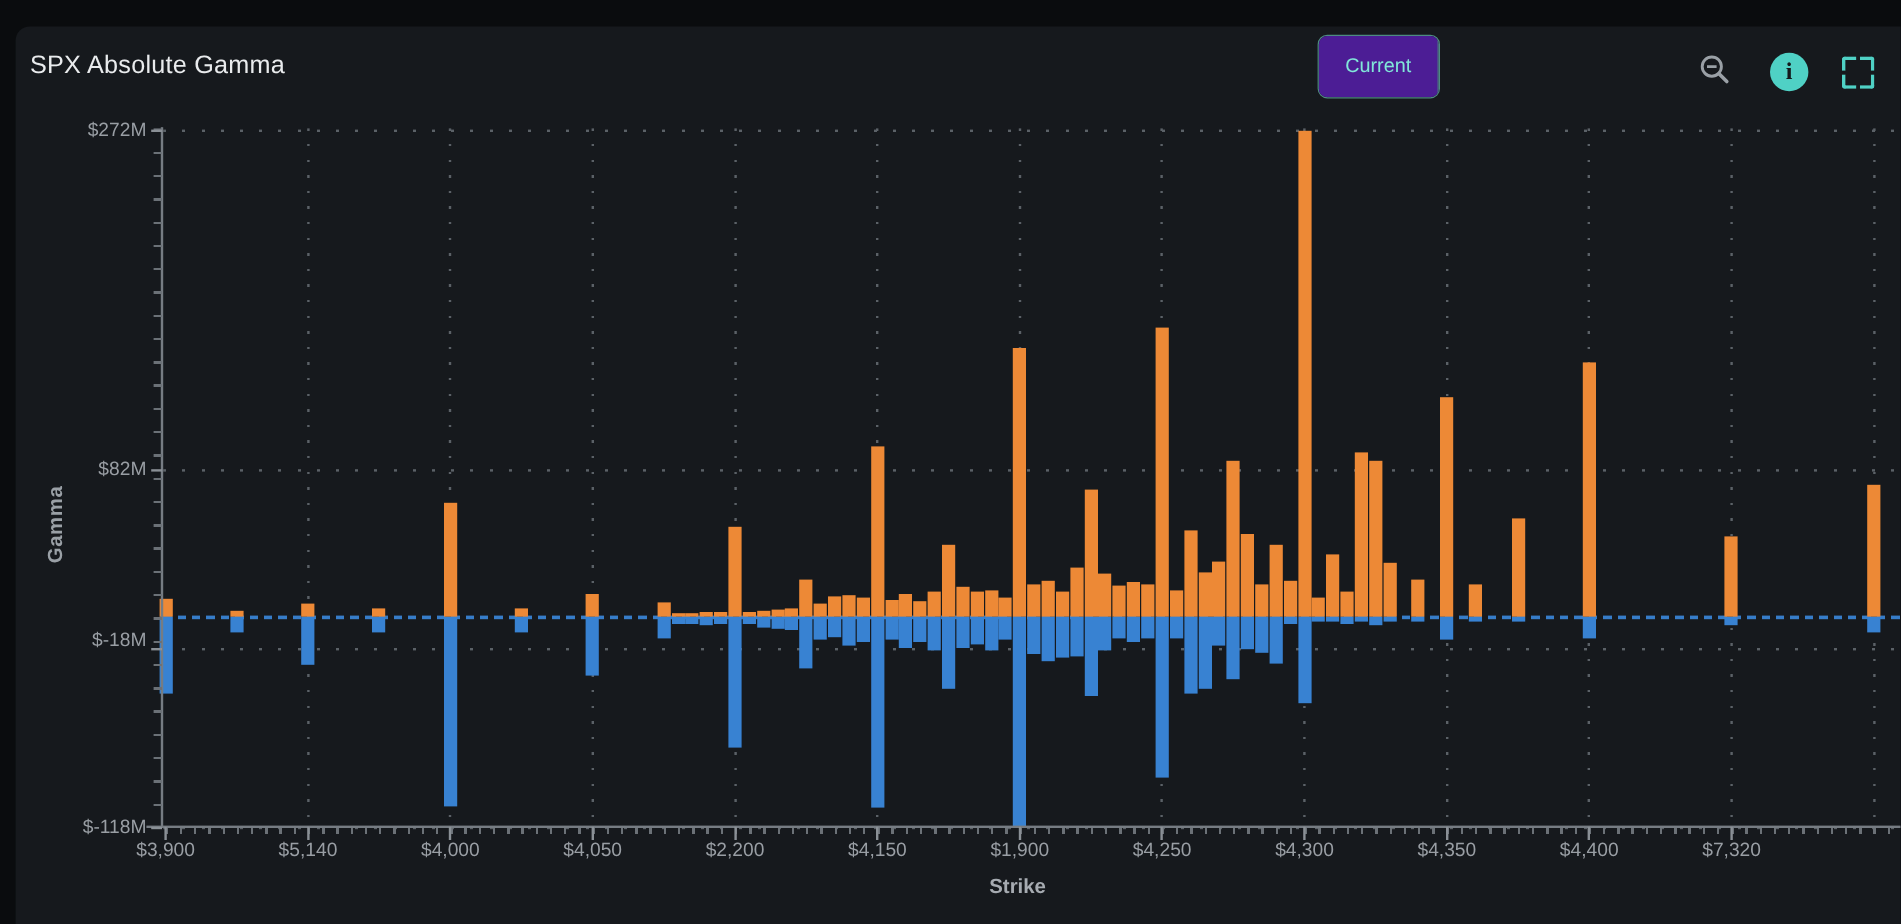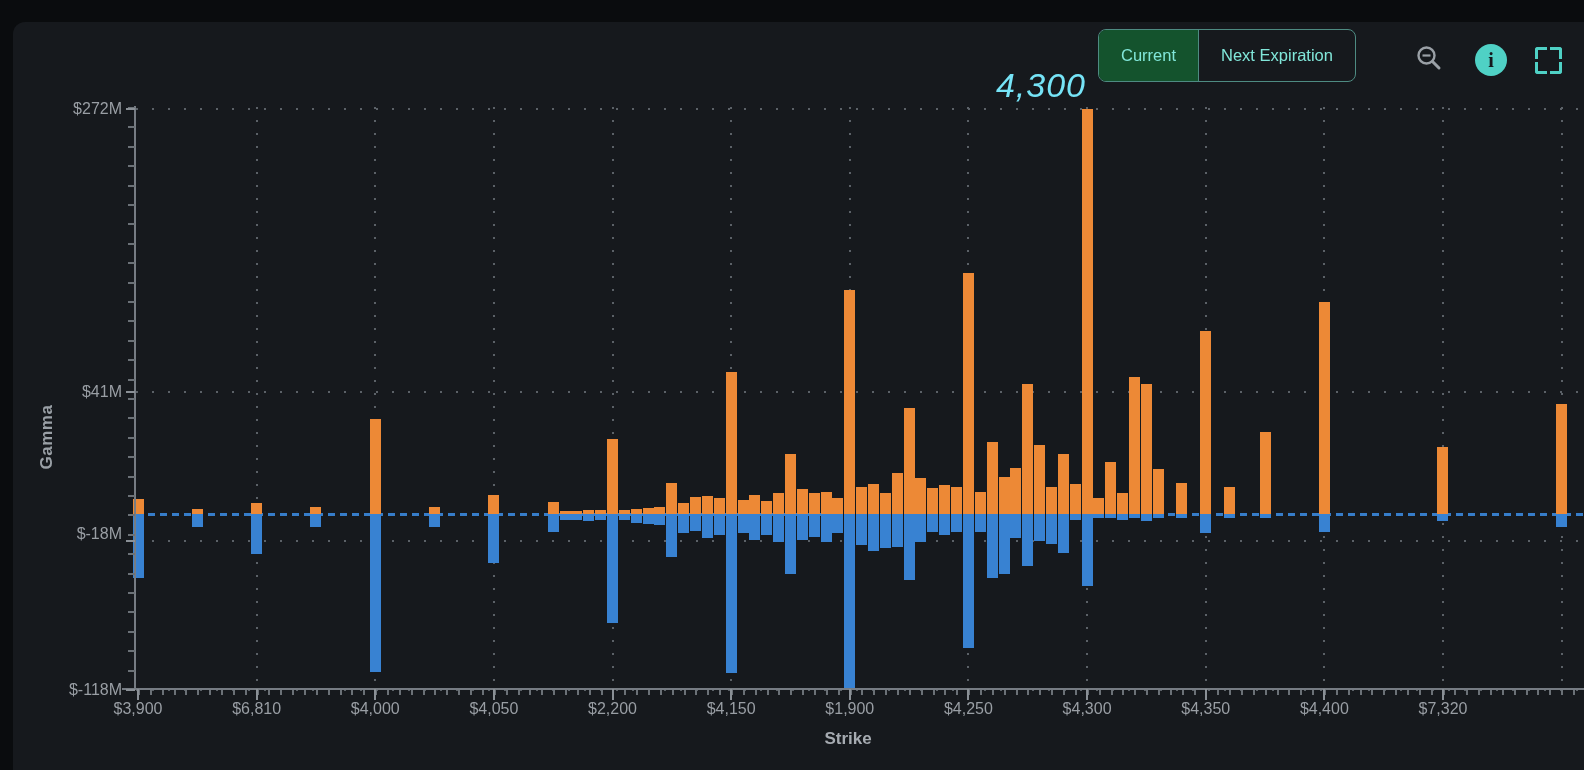--- a/index.html
+++ b/index.html
@@ -7,21 +7,21 @@
           background:#0a0c0e;font-family:"Liberation Sans",sans-serif;}
   #card{position:absolute;left:13px;top:22px;width:1590px;height:780px;
         background:#16191d;border-radius:12px;}
   .title{position:absolute;left:25px;top:43px;font-size:21px;font-weight:500;
          color:#e9ebed;letter-spacing:.2px;}
   
   .toggle{position:absolute;left:1098px;top:29px;height:53px;display:flex;
           border:1.5px solid #4e8b82;border-radius:8px;overflow:hidden;box-sizing:border-box;}
   .seg{display:flex;align-items:center;justify-content:center;padding:0 22px;
        color:#81e6d9;font-size:16.5px;cursor:pointer;white-space:nowrap;}
-  .seg.sel{background:#14532d;border-right:1.5px solid #4e8b82;}
+  .seg.sel{background:#4c1d95;border-right:1.5px solid #4e8b82;}
   
   .hicon{position:absolute;cursor:pointer;}
   #info-icon{left:1475px;top:44px;width:32px;height:32px;border-radius:50%;
              background:#4fd1c5;color:#14181b;font-weight:bold;font-size:20px;
              display:flex;align-items:center;justify-content:center;font-family:"Liberation Serif",serif;}
   .fs{position:absolute;width:9px;height:9px;border:3px solid #4fd1c5;}
   .fs.tl{left:0;top:0;border-right:none;border-bottom:none;border-top-left-radius:3px;}
   .fs.tr{right:0;top:0;border-left:none;border-bottom:none;border-top-right-radius:3px;}
   .fs.bl{left:0;bottom:0;border-right:none;border-top:none;border-bottom-left-radius:3px;}
   .fs.br{right:0;bottom:0;border-left:none;border-top:none;border-bottom-right-radius:3px;}
@@ -52,42 +52,41 @@
   .bar{position:absolute;width:11px;}
   .zero-strip{position:absolute;left:136px;top:513px;width:1448px;height:3px;opacity:.95;
      background:repeating-linear-gradient(to right,#3882d2 0 7px,transparent 7px 12px);}
 </style>
 </head>
 <body>
 
 <div id="screen">
   <div id="card"></div>
 
+  <div class="title">SPX Absolute Gamma</div>
 
   <div class="toggle">
     <div class="seg sel">Current</div>
-    <div class="seg">Next Expiration</div>
   </div>
 
   <div class="hicon" style="left:1415px;top:44px;width:28px;height:28px;">
     <svg width="28" height="28" viewBox="0 0 28 28">
       <circle cx="11.5" cy="11.5" r="8" fill="none" stroke="#9aa0a6" stroke-width="2.4"></circle>
       <line x1="7.5" y1="11.5" x2="15.5" y2="11.5" stroke="#9aa0a6" stroke-width="2.2"></line>
       <line x1="17.5" y1="17.5" x2="24" y2="24" stroke="#9aa0a6" stroke-width="3" stroke-linecap="round"></line>
     </svg>
   </div>
   <div class="hicon" id="info-icon">i</div>
   <div class="hicon" style="left:1535px;top:47px;width:27px;height:27px;">
     <div class="fs tl"></div>
     <div class="fs tr"></div>
     <div class="fs bl"></div>
     <div class="fs br"></div>
   </div>
 
-  <div class="annot">4,300</div>
 
   <div id="plot">
       <div class="vgrid" style="left: 255.635px; top: 107px; height: 583px;"></div>
       <div class="vgrid" style="left: 374.27px; top: 107px; height: 583px;"></div>
       <div class="vgrid" style="left: 492.905px; top: 107px; height: 583px;"></div>
       <div class="vgrid" style="left: 611.54px; top: 107px; height: 583px;"></div>
       <div class="vgrid" style="left: 730.175px; top: 107px; height: 583px;"></div>
       <div class="vgrid" style="left: 848.81px; top: 107px; height: 583px;"></div>
       <div class="vgrid" style="left: 967.445px; top: 107px; height: 583px;"></div>
       <div class="vgrid" style="left: 1086.08px; top: 107px; height: 583px;"></div>
@@ -239,29 +238,29 @@
 
   <div class="yaxis-line"></div>
   <div class="xaxis-line"></div>
   <div class="ytick-strip"></div>
   <div class="xtick-strip"></div>
 
   <div class="axis-title-y">Gamma</div>
   <div class="axis-title-x">Strike</div>
 <div class="ylab" style="left: 30px; top: 108.72px;">$272M</div>
     <div class="ymajtick" style="top: 108.72px;"></div>
-    <div class="ylab" style="left: 30px; top: 391.82px;">$41M</div>
+    <div class="ylab" style="left: 30px; top: 391.82px;">$82M</div>
     <div class="ymajtick" style="top: 391.82px;"></div>
     <div class="ylab" style="left: 30px; top: 534px;">$-18M</div>
     <div class="ymajtick" style="top: 540.82px;"></div>
     <div class="ylab" style="left: 30px; top: 689.82px;">$-118M</div>
     <div class="ymajtick" style="top: 689.82px;"></div>
     <div class="xlab" style="left: 138px;">$3,900</div>
     <div class="majtick" style="left: 137px;"></div>
-    <div class="xlab" style="left: 256.635px;">$6,810</div>
+    <div class="xlab" style="left: 256.635px;">$5,140</div>
     <div class="majtick" style="left: 255.635px;"></div>
     <div class="xlab" style="left: 375.27px;">$4,000</div>
     <div class="majtick" style="left: 374.27px;"></div>
     <div class="xlab" style="left: 493.905px;">$4,050</div>
     <div class="majtick" style="left: 492.905px;"></div>
     <div class="xlab" style="left: 612.54px;">$2,200</div>
     <div class="majtick" style="left: 611.54px;"></div>
     <div class="xlab" style="left: 731.175px;">$4,150</div>
     <div class="majtick" style="left: 730.175px;"></div>
     <div class="xlab" style="left: 849.81px;">$1,900</div>

